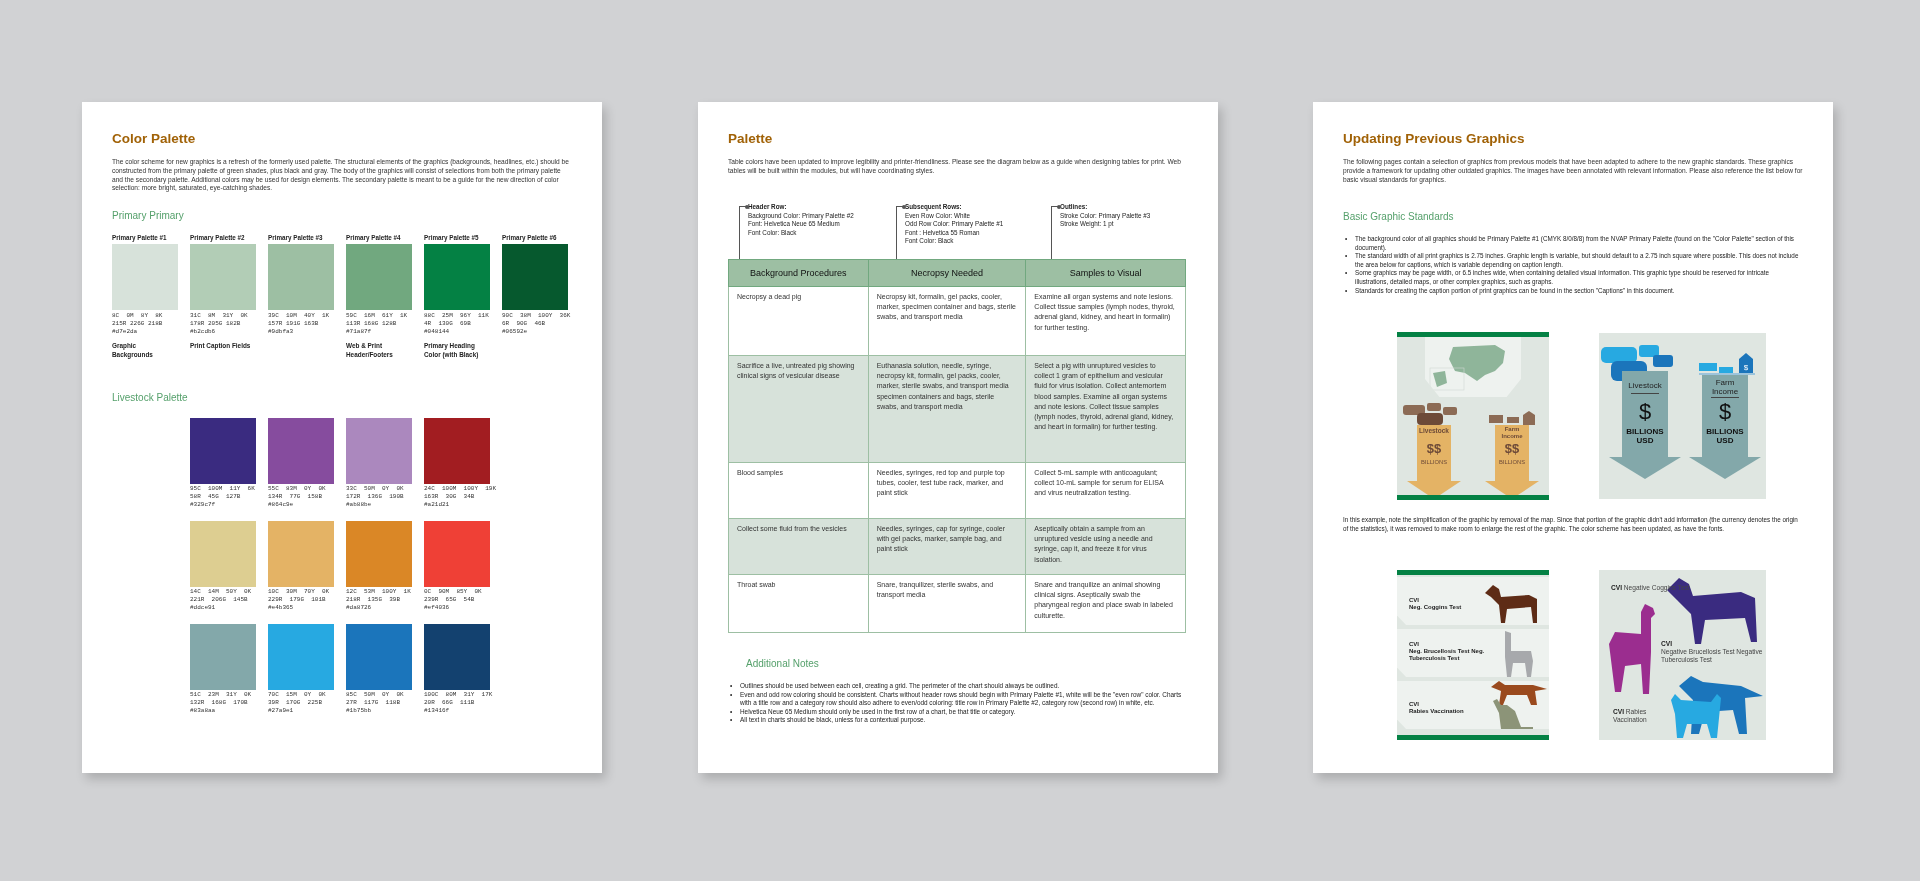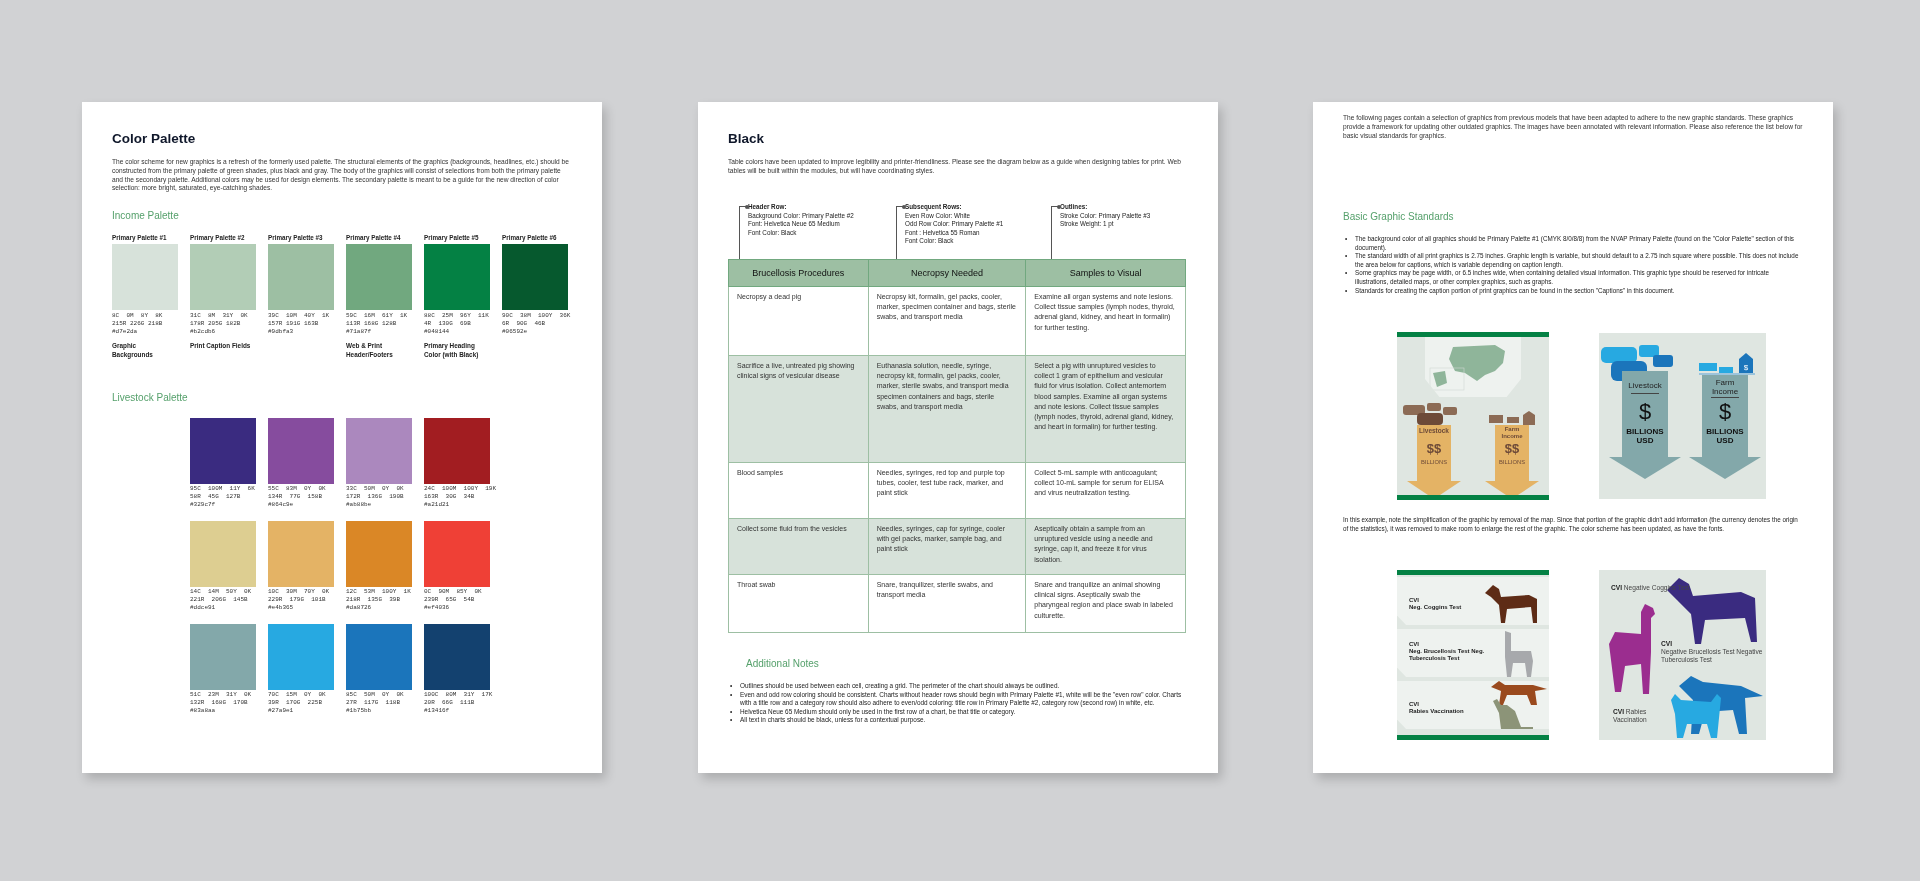--- a/index.html
+++ b/index.html
@@ -1,21 +1,21 @@
 <!DOCTYPE html>
 <html><head>
 <meta charset="utf-8">
 <style>
   * { box-sizing: border-box; margin: 0; padding: 0; }
   html, body { width: 1920px; height: 881px; overflow: hidden; }
   body { background: #d1d2d4; font-family: "Liberation Sans", sans-serif; color: #222; position: relative; }
   .page { position: absolute; top: 102px; width: 520px; height: 671px; background: #fff;
           box-shadow: 4px 6px 10px rgba(0,0,0,0.18); padding: 0 30px; }
   #page1 { left: 82px; } #page2 { left: 698px; } #page3 { left: 1313px; }
-  h1 { font-size: 13.5px; font-weight: bold; color: #0f172a; margin-top: 29px; }
+  h1 { font-size: 13.5px; font-weight: bold; color: #a16207; margin-top: 29px; }
   h2 { font-size: 10px; font-weight: normal; color: #55a06b; }
   p.intro { font-size: 6.6px; line-height: 8.8px; margin-top: 12px; color: #333; }
 
   
   .primary-row { position: absolute; top: 132px; left: 30px; display: flex; gap: 12px; }
   .psw { width: 66px; }
   .psw-label { font-size: 6.3px; font-weight: bold; height: 10px; white-space: nowrap; }
   .swatch { width: 66px; height: 66px; }
   .codes { font-family: "Liberation Mono", monospace; font-size: 6px; line-height: 8px; margin-top: 2px; color: #333; white-space: pre; }
   .usage { font-size: 6.4px; font-weight: bold; line-height: 9px; margin-top: 5px; }
@@ -58,21 +58,21 @@
   .tag2 { position: absolute; font-size: 6.6px; line-height: 8px; color: #444; }
   .tag2 b { color: #222; }
   .band { position: absolute; left: 0; width: 100%; height: 48px; background: #eef2ef; clip-path: polygon(0 0, 100% 0, 100% 100%, 6% 100%, 0 80%); }
 </style>
 </head>
 <body>
 
 <div class="page" id="page1">
   <h1>Color Palette</h1>
   <p class="intro">The color scheme for new graphics is a refresh of the formerly used palette. The structural elements of the graphics (backgrounds, headlines, etc.) should be constructed from the primary palette of green shades, plus black and gray. The body of the graphics will consist of selections from both the primary palette and the secondary palette. Additional colors may be used for design elements. The secondary palette is meant to be a guide for the new direction of color selection: more bright, saturated, eye-catching shades.</p>
-  <h2 style="position:absolute;top:108px;left:30px;">Income Palette</h2>
+  <h2 style="position:absolute;top:108px;left:30px;">Primary Primary</h2>
 
   <div class="primary-row">
     <div class="psw">
       <div class="psw-label">Primary Palette #1</div>
       <div class="swatch" style="background:#d7e2da"></div>
       <div class="codes"><span>8C  0M  8Y  8K</span>
 <span>215R 226G 218B</span>
 <span>#d7e2da</span></div>
       <div class="usage">Graphic Backgrounds</div>
     </div>
@@ -192,21 +192,21 @@
     <div class="ssw">
         <div class="swatch" style="background:#13416f"></div>
         <div class="codes"><span>100C  80M  31Y  17K</span>
 <span>20R  66G  111B</span>
 <span>#13416f</span></div>
       </div>
   </div>
 </div>
 
 <div class="page" id="page2">
-  <h1>Black</h1>
+  <h1>Palette</h1>
   <p class="intro">Table colors have been updated to improve legibility and printer-friendliness. Please see the diagram below as a guide when designing tables for print. Web tables will be built within the modules, but will have coordinating styles.</p>
 
   <div class="callouts">
     <div class="callout" style="left:20px;">
       <span class="dot"></span>
       <div class="t">Header Row:</div>
       <div>Background Color: Primary Palette #2</div>
       <div>Font: Helvetica Neue 65 Medium</div>
       <div>Font Color: Black</div>
     </div>
@@ -227,21 +227,21 @@
   </div>
 
   <table class="diag">
     <colgroup>
         <col style="width:140px">
         <col style="width:158px">
         <col style="width:160px">
       </colgroup>
     <thead>
       <tr>
-        <th>Brucellosis Procedures</th>
+        <th>Background Procedures</th>
         <th>Necropsy Needed</th>
         <th>Samples to Visual</th>
       </tr>
     </thead>
     <tbody>
       <tr class="even" style="height:69px">
         <td>Necropsy a dead pig</td>
         <td>Necropsy kit, formalin, gel packs, cooler, marker, specimen container and bags, sterile swabs, and transport media</td>
         <td>Examine all organ systems and note lesions. Collect tissue samples (lymph  nodes, thyroid, adrenal gland, kidney, and heart in formalin) for further testing.</td>
       </tr>
@@ -271,20 +271,21 @@
   <h2 class="notes-h">Additional Notes</h2>
   <ul class="notes">
     <li>Outlines should be used between each cell, creating a grid. The perimeter of the chart should always be outlined.</li>
     <li>Even and odd row coloring should be consistent. Charts without header rows should begin with Primary Palette #1, white will be the "even row" color. Charts with a title row and a category row should also adhere to even/odd coloring: title row in Primary Palette #2, category row (second row) in white, etc.</li>
     <li>Helvetica Neue 65 Medium should only be used in the first row of a chart, be that title or category.</li>
     <li>All text in charts should be black, unless for a contextual purpose.</li>
   </ul>
 </div>
 
 <div class="page" id="page3">
+  <h1>Updating Previous Graphics</h1>
   <p class="intro">The following pages contain a selection of graphics from previous models that have been adapted to adhere to the new graphic standards. These graphics provide a framework for updating other outdated graphics. The images have been annotated with relevant information. Please also reference the list below for basic visual standards for graphics.</p>
 
   <h2 class="bvs-h">Basic Graphic Standards</h2>
   <ul class="std">
     <li>The background color of all graphics should be Primary Palette #1 (CMYK 8/0/8/8) from the NVAP Primary Palette (found on the "Color Palette" section of this document).</li>
     <li>The standard width of all print graphics is 2.75 inches. Graphic length is variable, but should default to a 2.75 inch square where possible. This does not include the area below for captions, which is variable depending on caption length.</li>
     <li>Some graphics may be page width, or 6.5 inches wide, when containing detailed visual information. This graphic type should be reserved for intricate illustrations, detailed maps, or other complex graphics, such as graphs.</li>
     <li>Standards for creating the caption portion of print graphics can be found in the section "Captions" in this document.</li>
   </ul>
 

